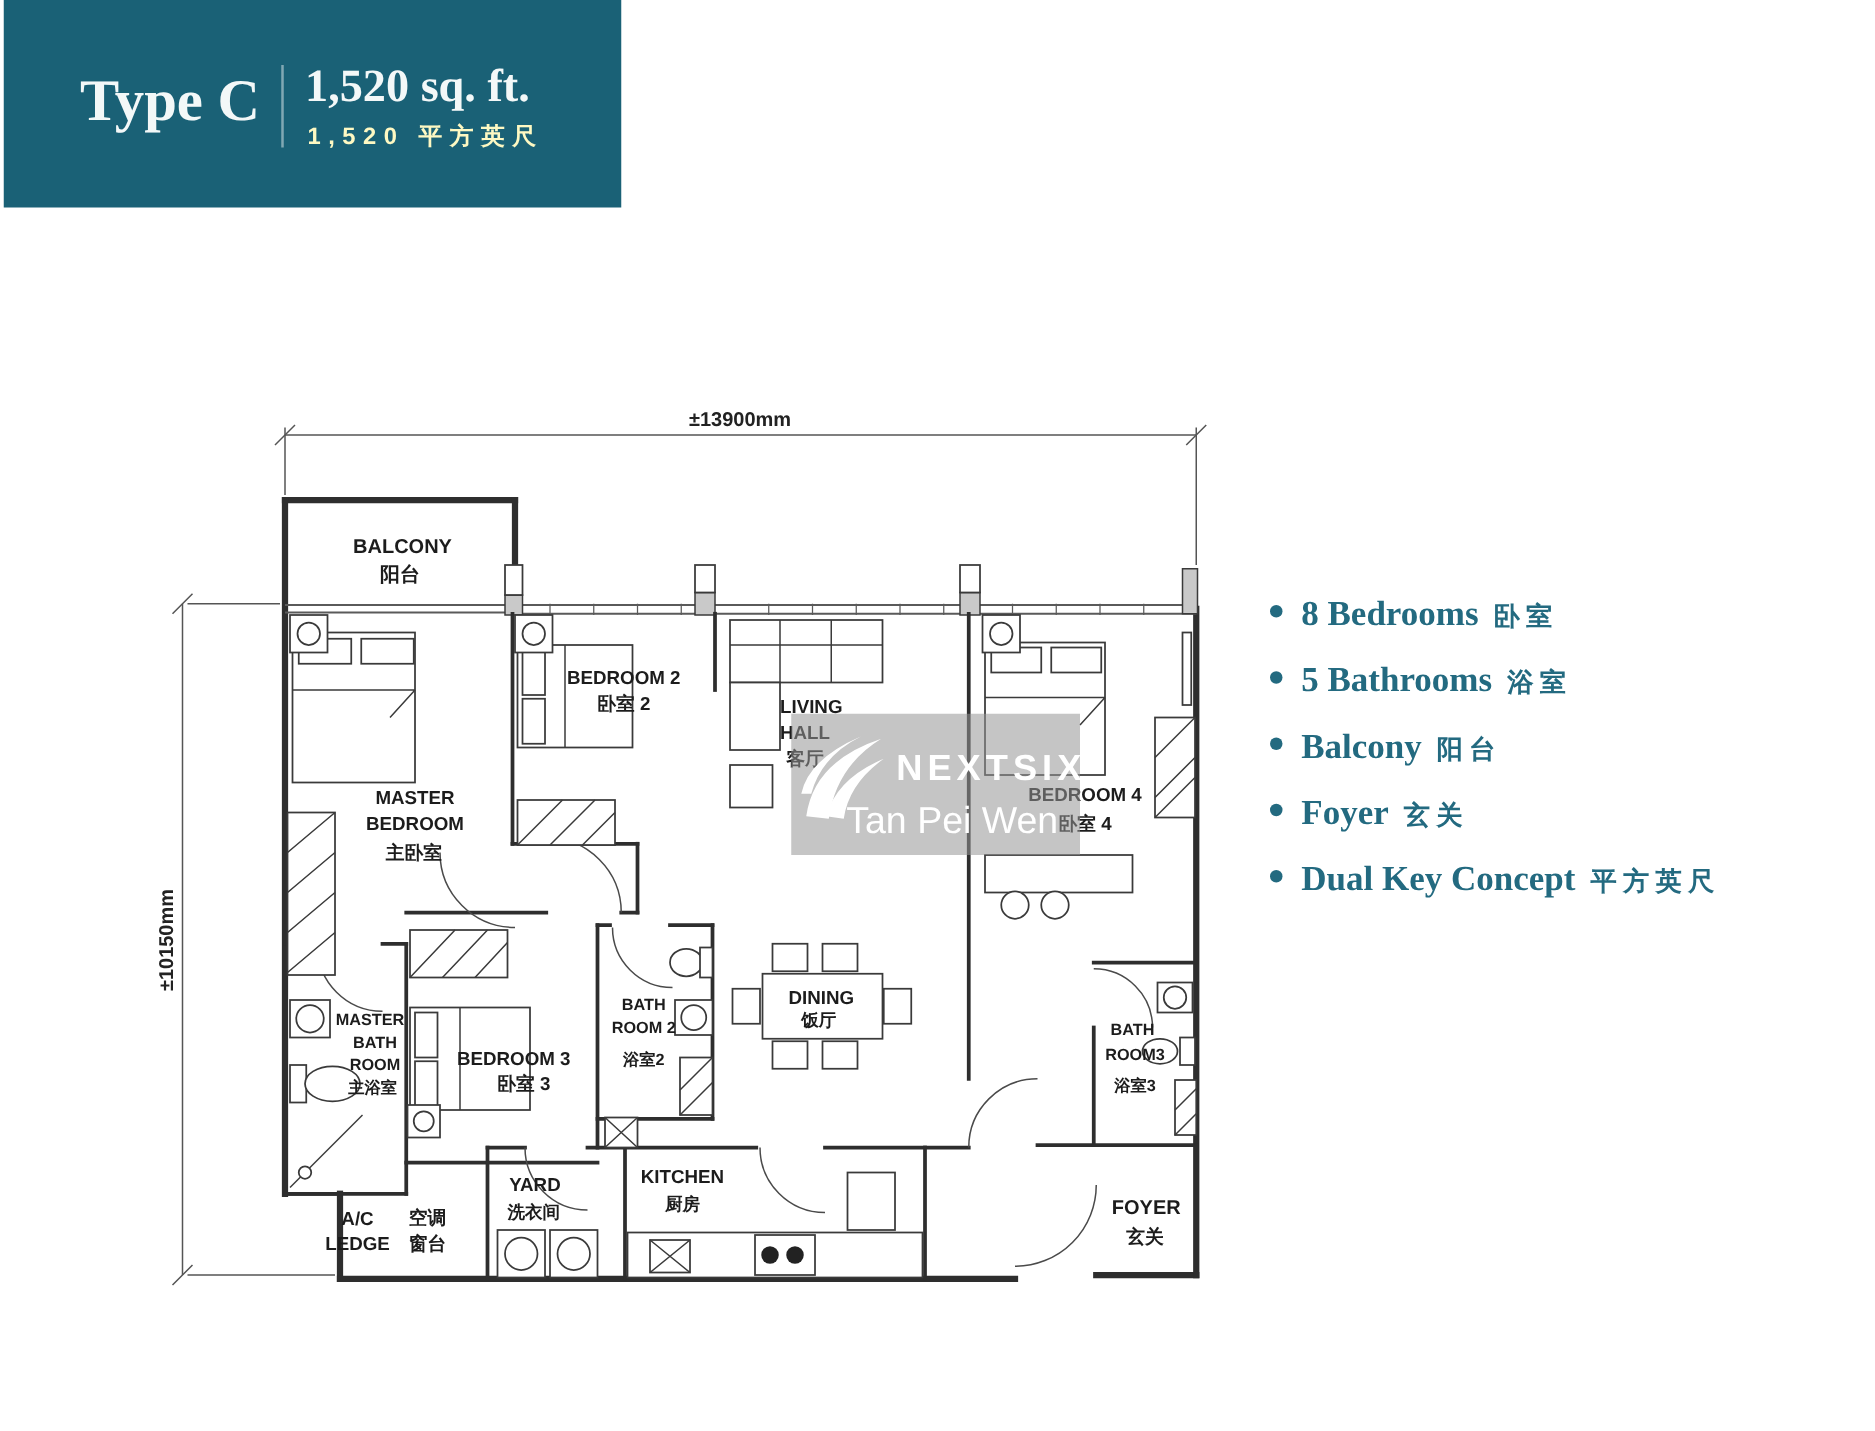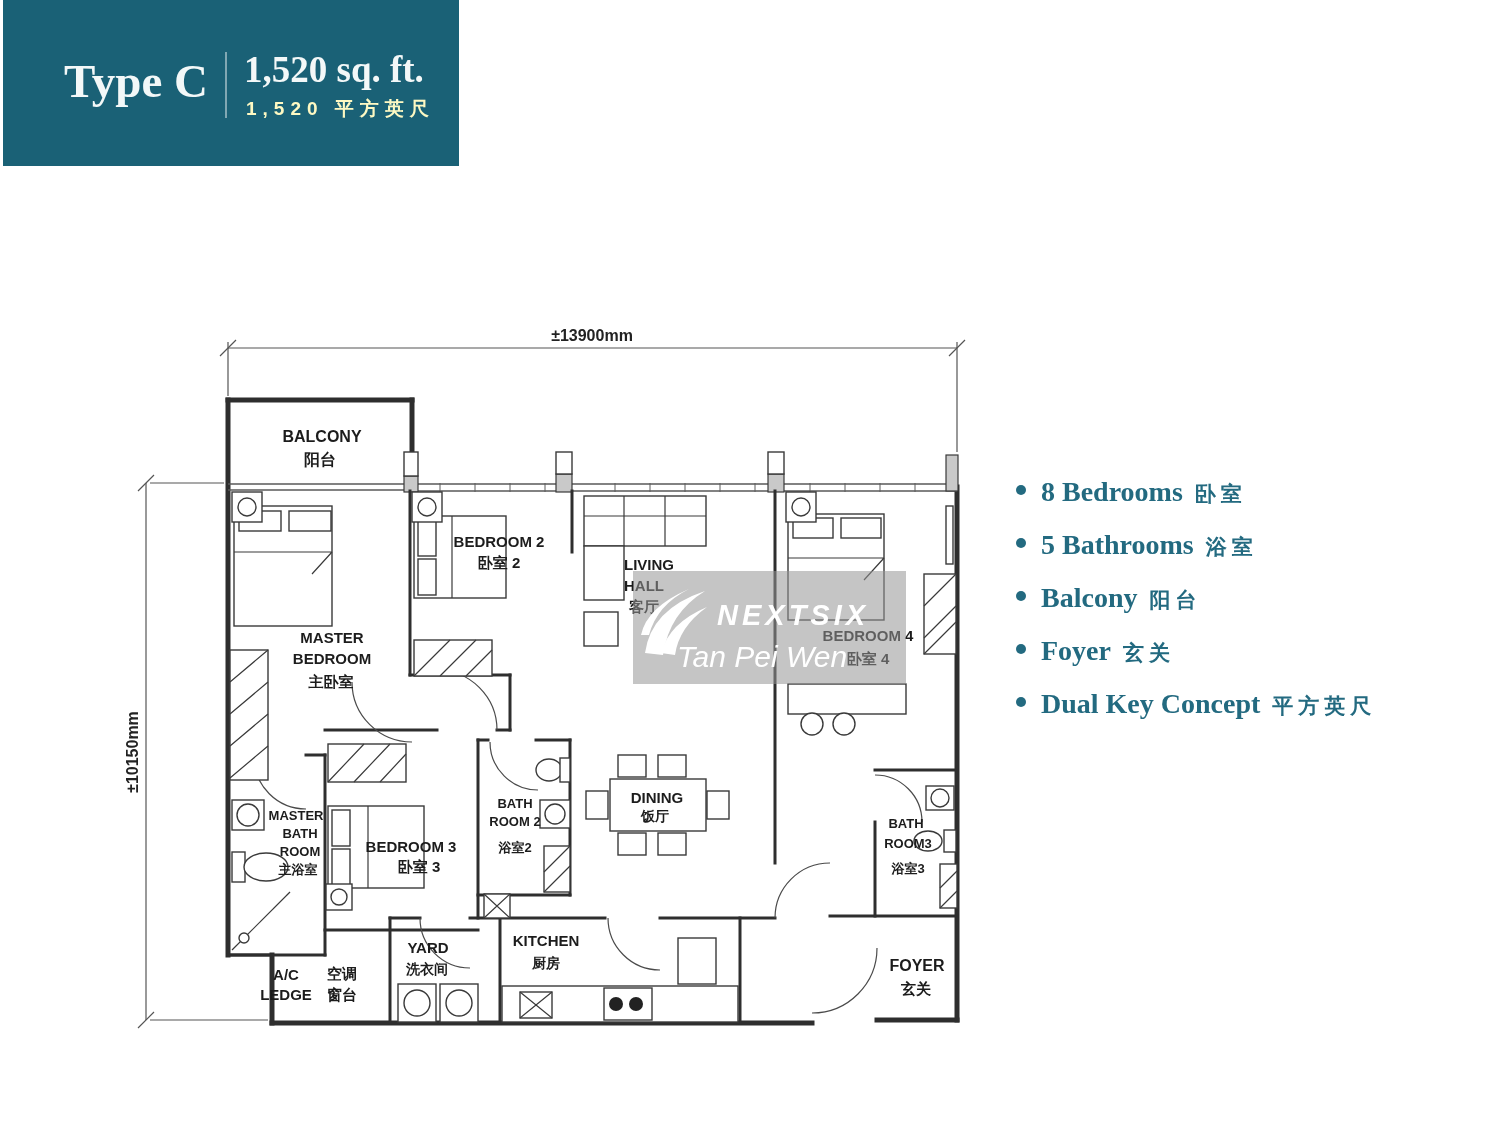--- a/index.html
+++ b/index.html
@@ -1,20 +1,20 @@
 <!DOCTYPE html>
 <html><head>
 <meta charset="utf-8">
 <style>
   html,body{margin:0;padding:0;background:#ffffff;}
   .page{position:relative;width:1500px;height:1145px;background:#ffffff;overflow:hidden;
         font-family:"Liberation Sans",sans-serif;}
 
   
-  .header{position:absolute;left:3px;top:0;width:456px;height:166px;background:#1A6176;}
+  .header{position:absolute;left:3px;top:0;width:494px;height:166px;background:#1A6176;}
   .header .type{position:absolute;left:58px;top:54px;width:150px;text-align:center;
      font-family:"Liberation Serif",serif;font-weight:700;font-size:47px;color:#f3f8f8;}
   .header .divider{position:absolute;left:222px;top:52px;width:2px;height:66px;background:rgba(255,255,255,0.45);}
   .header .area-en{position:absolute;left:241px;top:48px;
      font-family:"Liberation Serif",serif;font-weight:700;font-size:37px;color:#f3f8f8;}
   .header .area-zh{position:absolute;left:243px;top:96px;
      font-size:19px;letter-spacing:6px;color:#fef9c3;font-weight:700;}
 
   
   .features{position:absolute;left:1016px;top:476px;list-style:none;margin:0;padding:0;}
@@ -33,22 +33,22 @@
   .furn{stroke:#3a3a3a;stroke-width:1.4;fill:#ffffff;}
   .furnl{stroke:#3a3a3a;stroke-width:1.2;fill:none;}
   .door{stroke:#4a4a4a;stroke-width:1.2;fill:none;}
   .dim{stroke:#555555;stroke-width:1.2;fill:none;}
   .post{fill:#c9c9c9;stroke:#3a3a3a;stroke-width:1.2;}
   .dark{fill:#222222;stroke:none;}
   .lbl{font-family:"Liberation Sans",sans-serif;font-weight:700;fill:#1c1c1c;text-anchor:middle;}
   .dimlbl{font-family:"Liberation Sans",sans-serif;font-weight:700;fill:#222222;text-anchor:middle;}
 
   
-  .watermark{position:absolute;left:633px;top:571px;width:273px;height:113px;
-     background:rgba(150,150,150,0.55);font-style:italic;}
+  .watermark{position:absolute;left:633px;top:571px;width:231px;height:113px;
+     background:rgba(150,150,150,0.55);}
   .watermark .wm-logo{position:absolute;left:4px;top:6px;}
   .watermark .wm-brand{position:absolute;left:84px;top:28px;color:#ffffff;font-weight:700;
      font-size:29px;letter-spacing:4px;}
   .watermark .wm-agent{position:absolute;left:44px;top:69px;color:#ffffff;font-size:30px;}
 </style>
 </head>
 <body>
 
 <div class="page">
 

